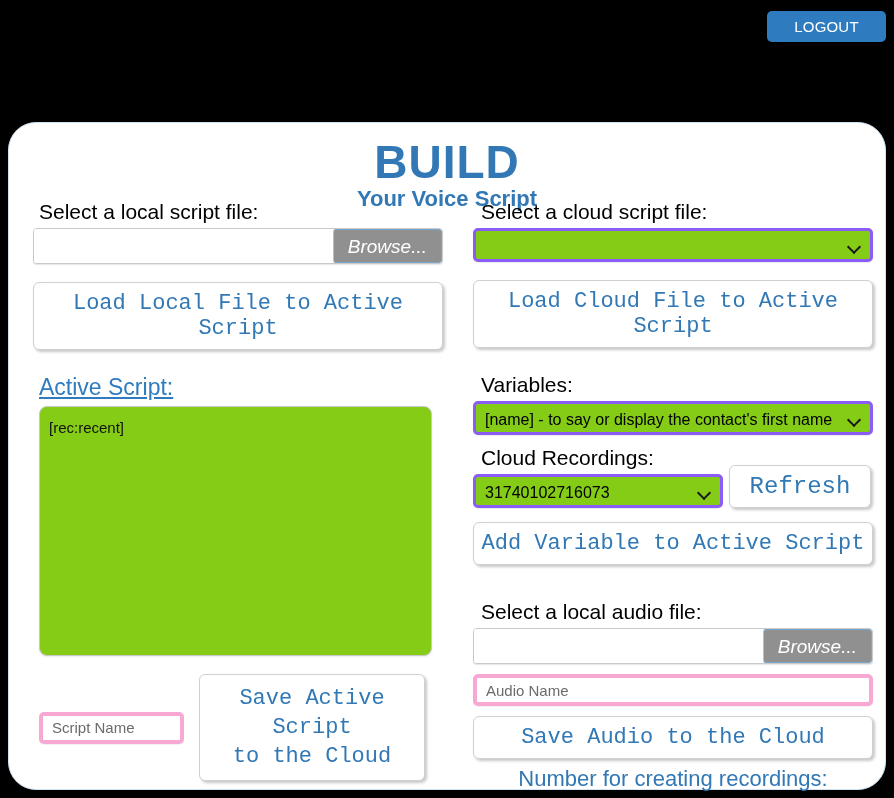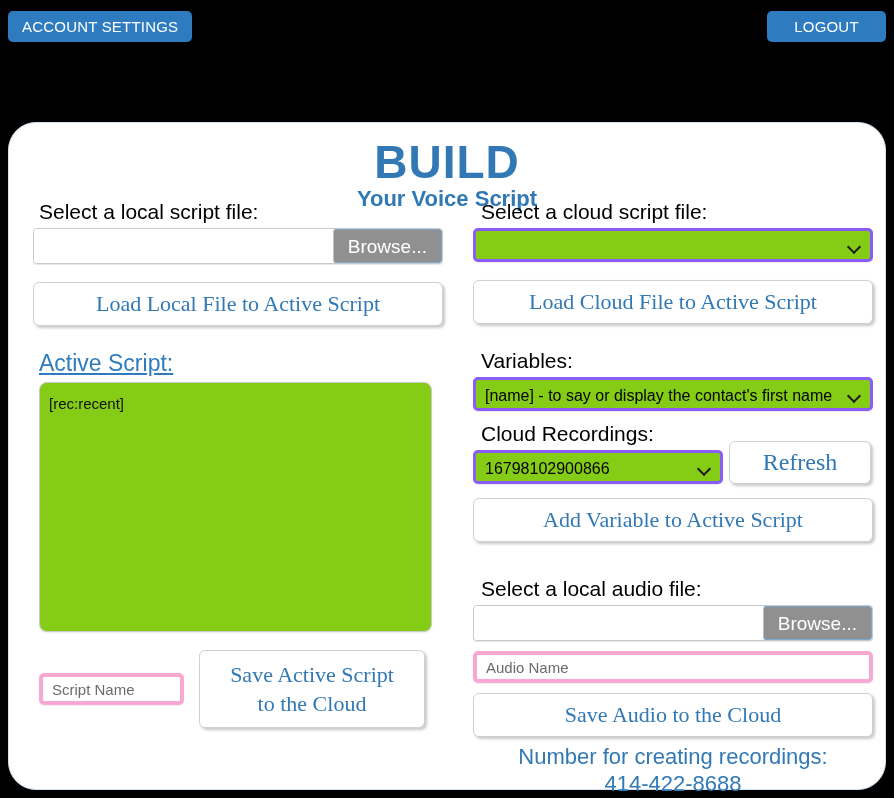--- a/index.html
+++ b/index.html
@@ -89,20 +89,21 @@
 
   
   .fileinput {
     display: flex;
     height: 36px;
     background: #ffffff;
     border: 1px solid #c9c9c9;
     border-radius: 4px;
     overflow: hidden;
     box-shadow: 0 1px 1px rgba(0,0,0,0.10);
+    font-style: italic;
   }
   .fileinput .fname { flex: 1 1 auto; background: #ffffff; }
   .fileinput .browse {
     flex: 0 0 auto;
     background: #909090;
     color: #ffffff;
     font-size: 19px;
     line-height: 34px;
     padding: 0 14px;
     border-left: 1px solid #bdbdbd;
@@ -115,21 +116,21 @@
   }
 
   
   .action-btn {
     display: block;
     width: 100%;
     background: #ffffff;
     border: 1px solid #d0d0d0;
     border-radius: 6px;
     color: #3178b5;
-    font-family: Liberation Serif, serif;
+    font-family: Liberation Mono, monospace;
     font-size: 22px;
     text-align: center;
     padding: 8px 4px;
     cursor: pointer;
     box-shadow: 2px 2px 3px rgba(0,0,0,0.22);
   }
 
   
   .sel {
     position: relative;
@@ -242,21 +243,20 @@
   .sp-10 { height: 10px; }
   .sp-14 { height: 14px; }
   .sp-18 { height: 18px; }
   .sp-24 { height: 24px; }
   .sp-34 { height: 34px; }
 </style>
 </head>
 <body>
 
 <div class="topbar">
-  <button class="topbtn" id="account-settings-button">ACCOUNT SETTINGS</button>
   <button class="topbtn" id="logout-button">LOGOUT</button>
 </div>
 
 <div class="card">
 
   <div class="title">BUILD</div>
   <div class="subtitle">Your Voice Script</div>
 
   <div class="col-left">
 
@@ -307,21 +307,21 @@
       <div class="sel-text">[name] - to say or display the contact's first name</div>
       <span class="chev"></span>
     </div>
 
     <div class="sp-10"></div>
 
     <div class="field-label lbl-tight">Cloud Recordings:</div>
 
     <div class="recordings-row">
       <div class="sel">
-        <div class="sel-text">16798102900866</div>
+        <div class="sel-text">31740102716073</div>
         <span class="chev"></span>
       </div>
       <button class="action-btn refresh-btn">Refresh</button>
     </div>
 
     <div class="sp-14"></div>
 
     <button class="action-btn">Add Variable to Active Script</button>
 
     <div class="sp-34"></div>

